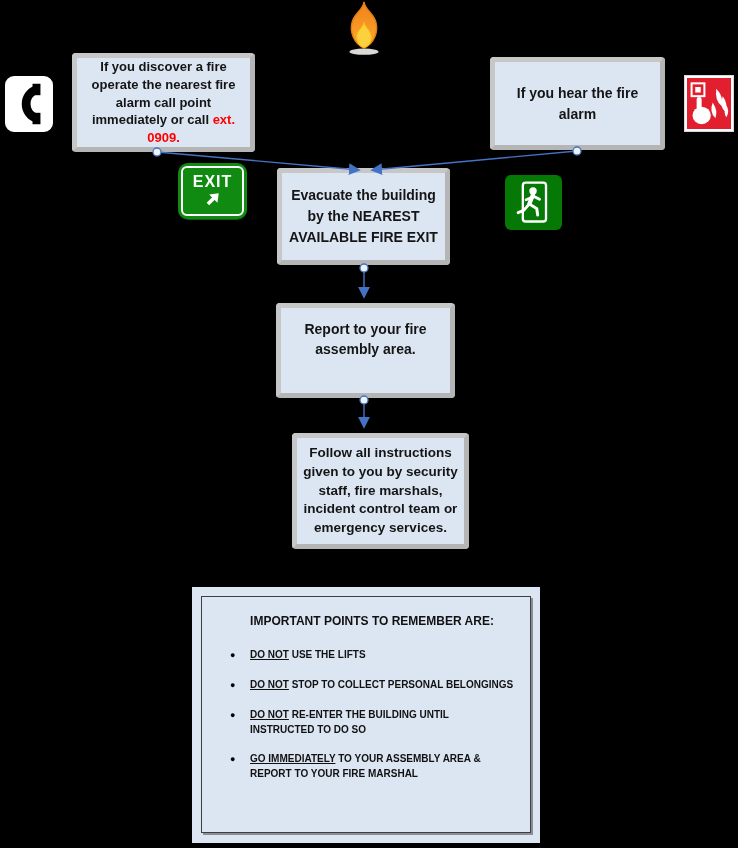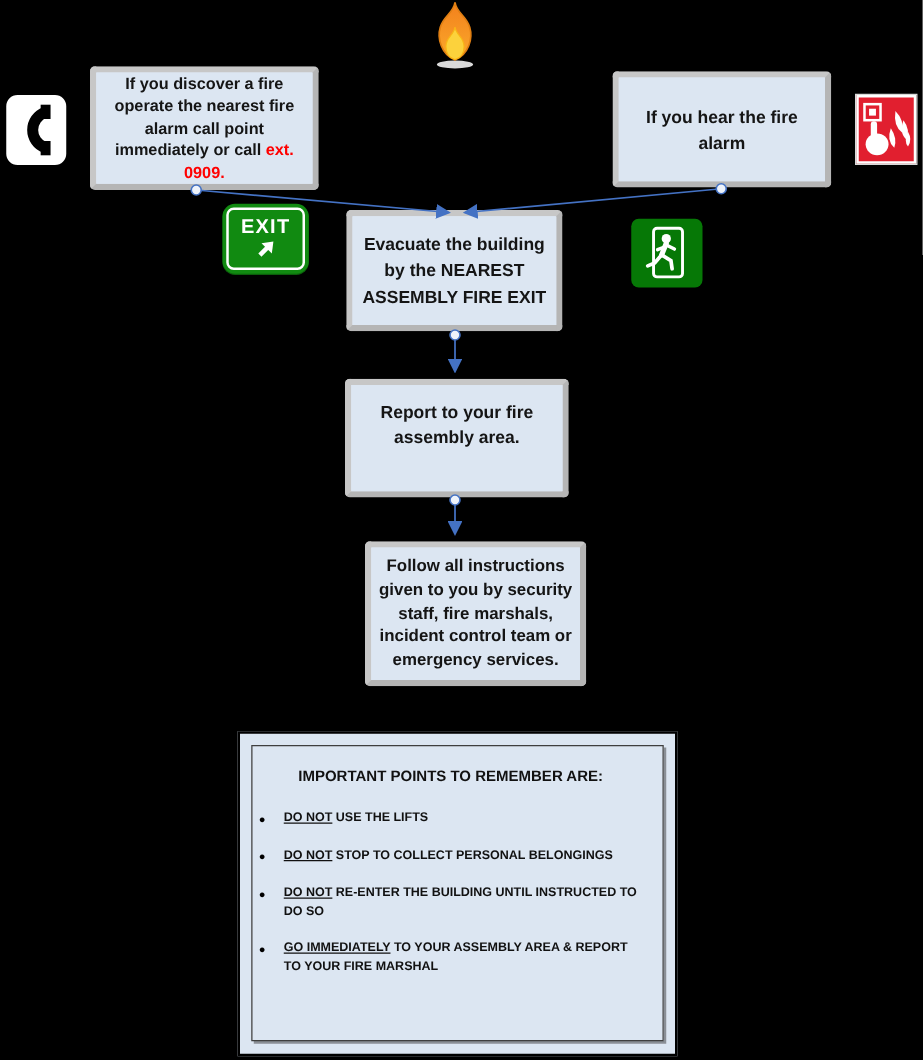--- a/index.html
+++ b/index.html
@@ -47,21 +47,21 @@
 
   
   .imp-outer {
     position: absolute; left: 190px; top: 585px; width: 352px; height: 260px;
     background: #dce6f2; border: 2px solid #000; padding: 9px 9px 10px 9px;
   }
   .imp-inner {
     width: 100%; height: 100%;
     border: 1.5px solid #3f3f3f;
     box-shadow: 2px 2px 0 #8a8f96;
-    padding: 17px 16px 0 5px;
+    padding: 17px 16px 0 28px;
   }
   .imp-title { text-align: center; font-weight: bold; font-size: 12px; color: #111; margin-bottom: 19px; }
   .imp-item { display: flex; margin-bottom: 14px; }
   .imp-dot { width: 20px; flex: 0 0 20px; font-size: 9px; line-height: 16px; color: #000; }
   .imp-dot::before { content: "\25CF"; }
   .imp-text { font-weight: bold; font-size: 10px; line-height: 1.5; color: #111; width: 292px; }
   .u { text-decoration: underline; }
 </style>
 </head>
 <body>
@@ -117,21 +117,21 @@
       <svg width="18" height="18" viewBox="0 0 20 20">
         <g transform="rotate(45 10 10)">
           <rect x="8" y="8" width="4" height="10" fill="#fff"></rect>
           <path d="M10 1 L3.5 9.5 L16.5 9.5 Z" fill="#fff"></path>
         </g>
       </svg>
     </div>
   </div>
 
   <div class="fbox box-evacuate">
-    <div class="inner-w">Evacuate the building by the NEAREST ASSEMBLY FIRE EXIT</div>
+    <div class="inner-w">Evacuate the building by the NEAREST AVAILABLE FIRE EXIT</div>
   </div>
 
   <div class="tile runner-tile">
     <svg width="53" height="51" viewBox="0 0 57 55">
       <rect x="17" y="6" width="25" height="42" rx="3" fill="none" stroke="#fff" stroke-width="2.5"></rect>
       <circle cx="28" cy="15" r="4" fill="#fff"></circle>
       <path d="M28 19 L24 29" stroke="#fff" stroke-width="4.5" stroke-linecap="round"></path>
       <path d="M28 20.5 L35 24" stroke="#fff" stroke-width="3" stroke-linecap="round"></path>
       <path d="M27 22 L20.5 24.5" stroke="#fff" stroke-width="3" stroke-linecap="round"></path>
       <path d="M24 29 L32 34 L33 41" stroke="#fff" stroke-width="3.2" stroke-linecap="round" fill="none"></path>

